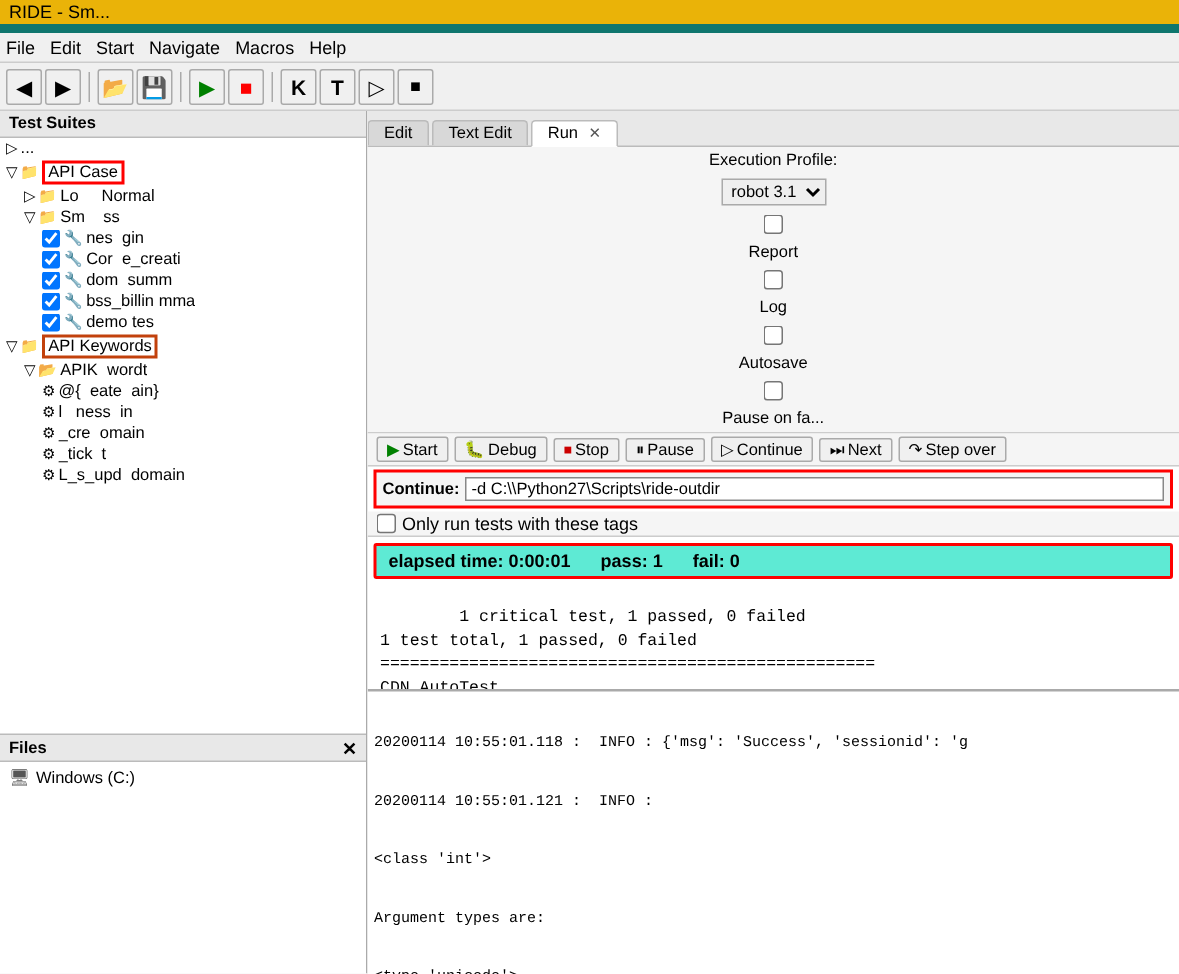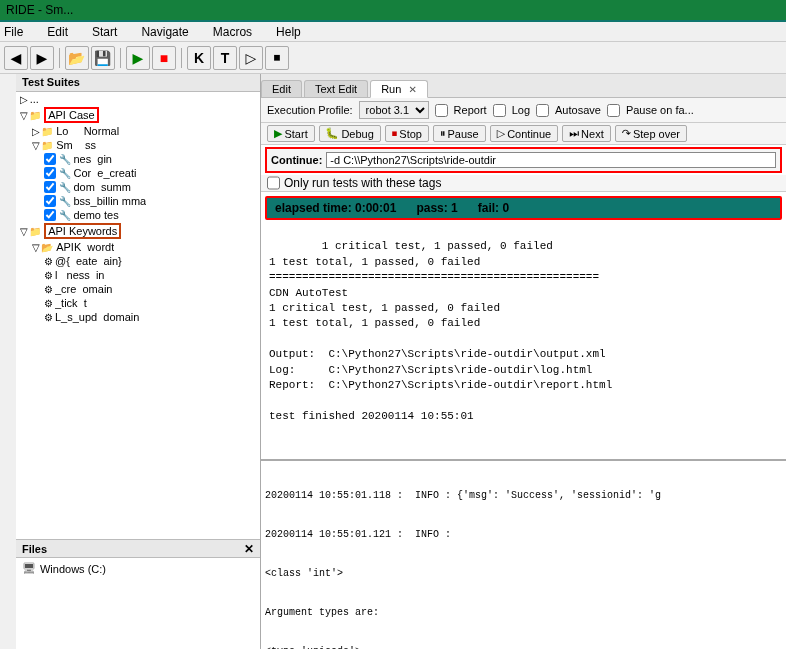--- a/index.html
+++ b/index.html
@@ -1,35 +1,35 @@
 <!DOCTYPE html>
 <html><head>
   <meta charset="utf-8">
   <style>
     * { box-sizing: border-box; margin: 0; padding: 0; }
     body { font-family: 'Segoe UI', Arial, sans-serif; font-size: 12px; background: #f0f0f0; overflow: hidden; width: 786px; height: 649px; }
 
     
     .title-bar {
-      background: #15803d;
-      border-bottom: 2px solid #0f766e;
+      background: #eab308;
+      border-bottom: 6px solid #0f766e;
       padding: 2px 6px;
       font-size: 12px;
       display: flex;
       align-items: center;
       height: 22px;
     }
 
     
     .menu-bar {
       background: #f0f0f0;
       border-bottom: 1px solid #ccc;
       padding: 2px 4px;
       display: flex;
-      gap: 24px;
+      gap: 10px;
       height: 20px;
       align-items: center;
     }
     .menu-bar span { cursor: pointer; font-size: 12px; }
 
     
     .toolbar {
       background: #f0f0f0;
       border-bottom: 1px solid #ccc;
       padding: 2px 4px;
@@ -46,21 +46,20 @@
       cursor: pointer;
       display: flex; align-items: center; justify-content: center;
       font-size: 14px;
     }
     .toolbar-sep { width: 1px; height: 20px; background: #aaa; margin: 0 3px; }
 
     
     .main-layout {
       display: flex;
       height: calc(649px - 22px - 20px - 32px);
-      margin-left: 16px;
     }
 
     
     .left-panel {
       width: 245px;
       min-width: 245px;
       display: flex;
       flex-direction: column;
       border-right: 1px solid #aaa;
       background: #fff;
@@ -105,21 +104,21 @@
       color: #000;
     }
     .api-kw-label {
       border: 2px solid #c2410c;
       padding: 0 2px;
       color: #000;
     }
 
     
     .files-panel {
-      height: 110px;
+      height: 160px;
       border-top: 1px solid #bbb;
       background: #fff;
     }
 
     .files-header {
       background: #e8e8e8;
       border-bottom: 1px solid #bbb;
       padding: 2px 6px;
       font-size: 11px;
       font-weight: bold;
@@ -172,20 +171,21 @@
 
     
     .run-toolbar {
       display: flex;
       align-items: center;
       padding: 3px 6px;
       background: #f5f5f5;
       border-bottom: 1px solid #ccc;
       gap: 6px;
       flex-wrap: wrap;
+      flex-direction: column;
     }
     .run-toolbar label { font-size: 11px; }
     .profile-select {
       font-size: 11px;
       padding: 1px 2px;
       border: 1px solid #aaa;
     }
     .run-btn {
       display: flex; align-items: center; gap: 2px;
       padding: 1px 6px;
@@ -223,21 +223,21 @@
 
     
     .output-area {
       flex: 1;
       display: flex;
       flex-direction: column;
       overflow: hidden;
     }
 
     .elapsed-bar {
-      background: #0f766e;
+      background: #5eead4;
       padding: 3px 8px;
       font-size: 12px;
       font-weight: bold;
       border: 2px solid red;
       margin: 4px 4px 0 4px;
       border-radius: 2px;
     }
 
     .output-text {
       flex: 1;

